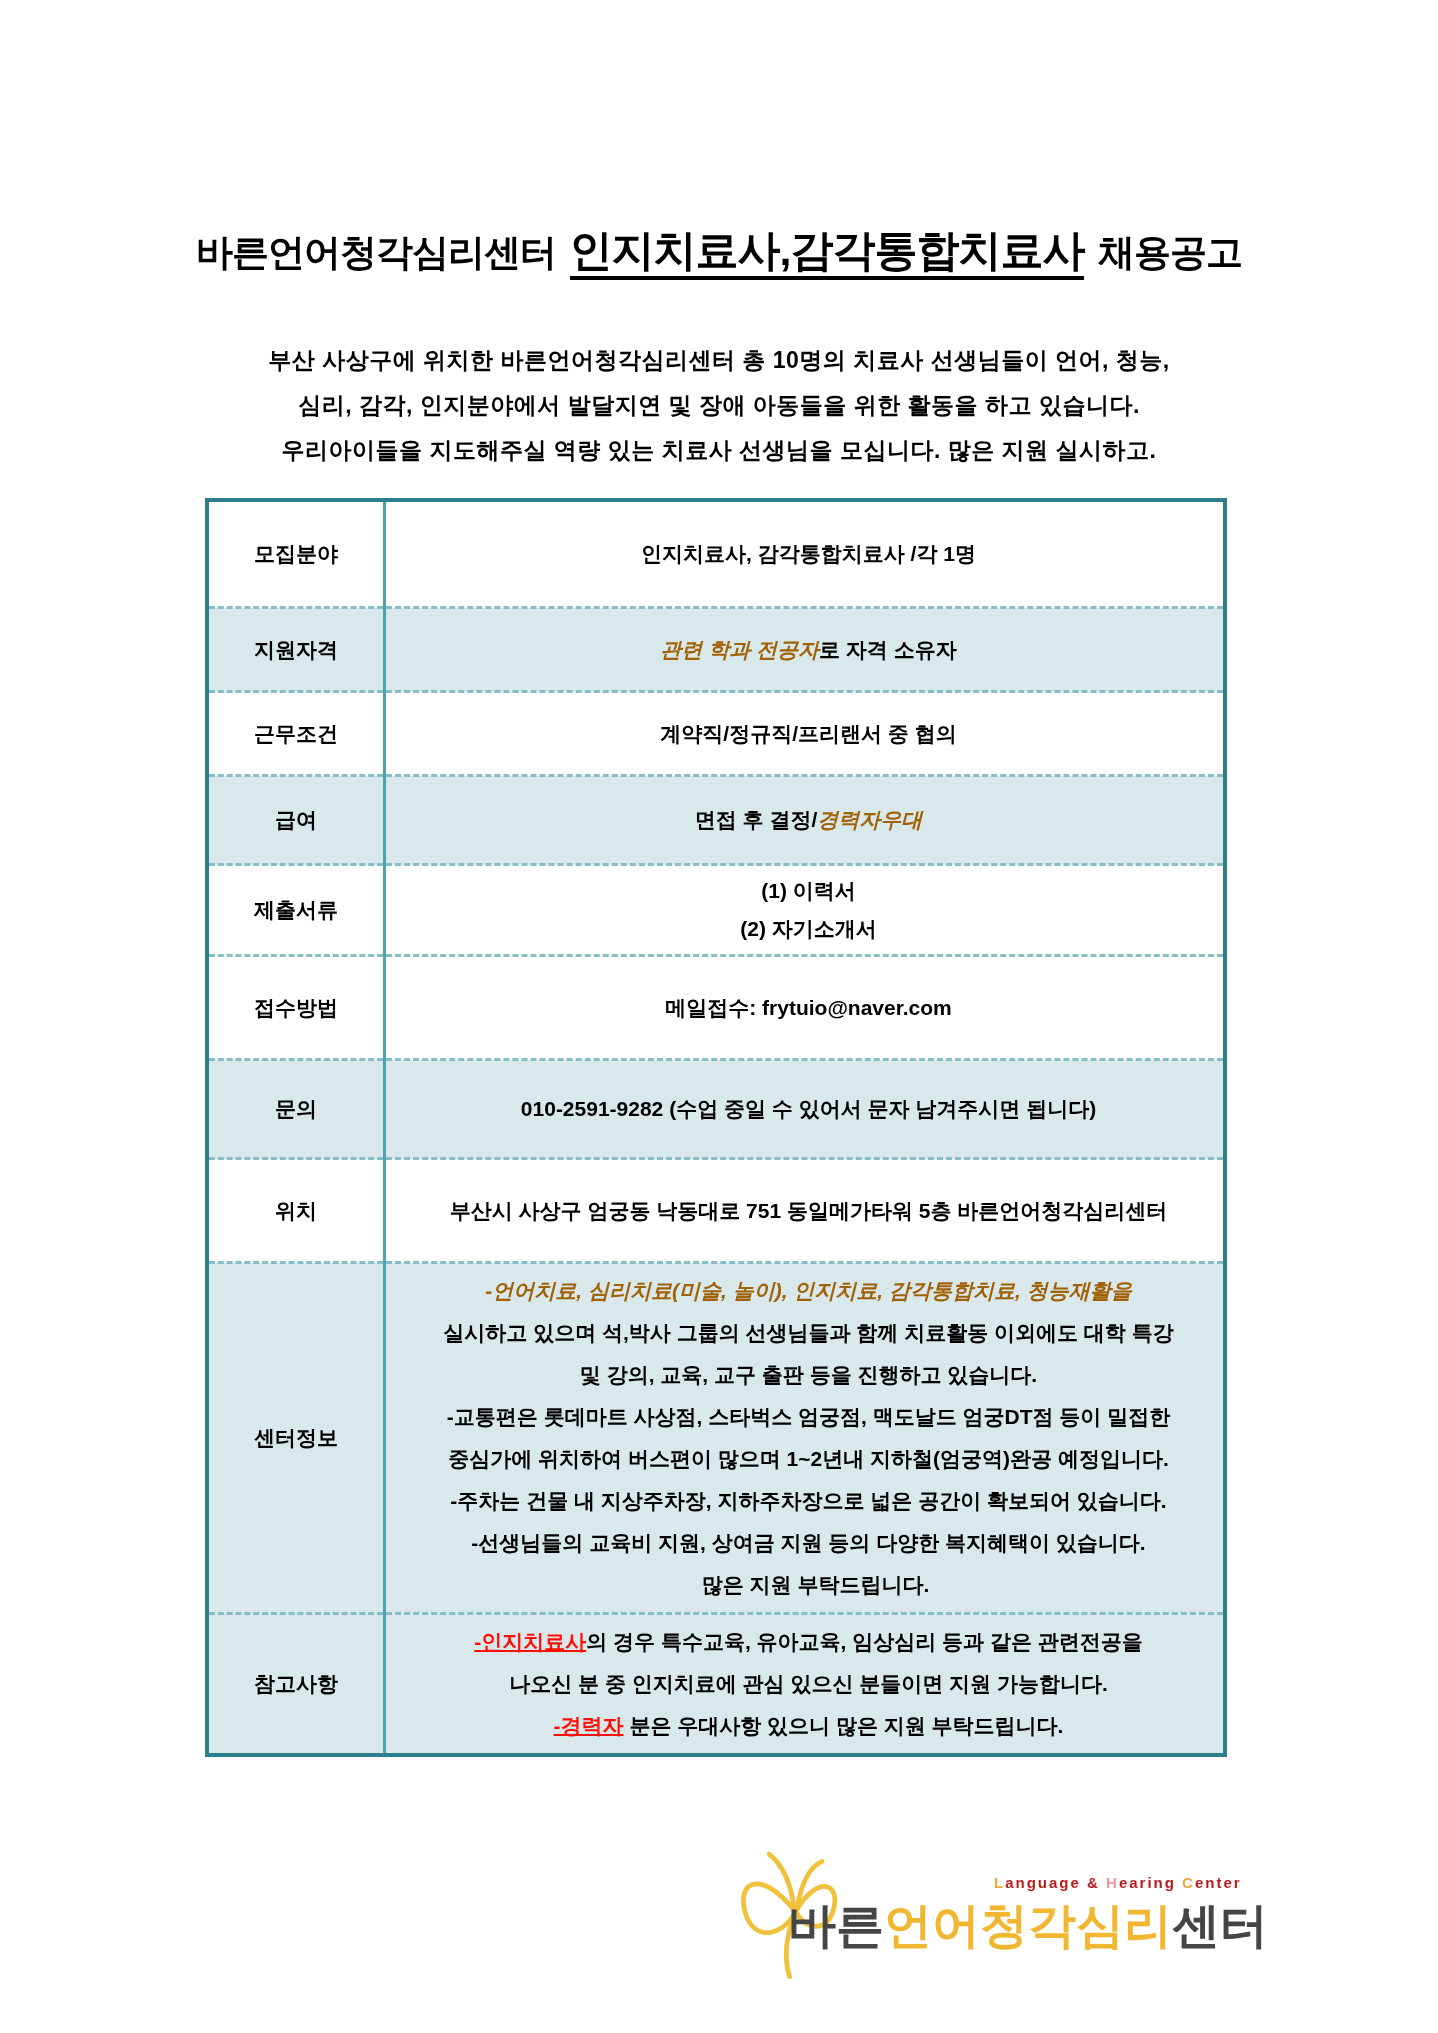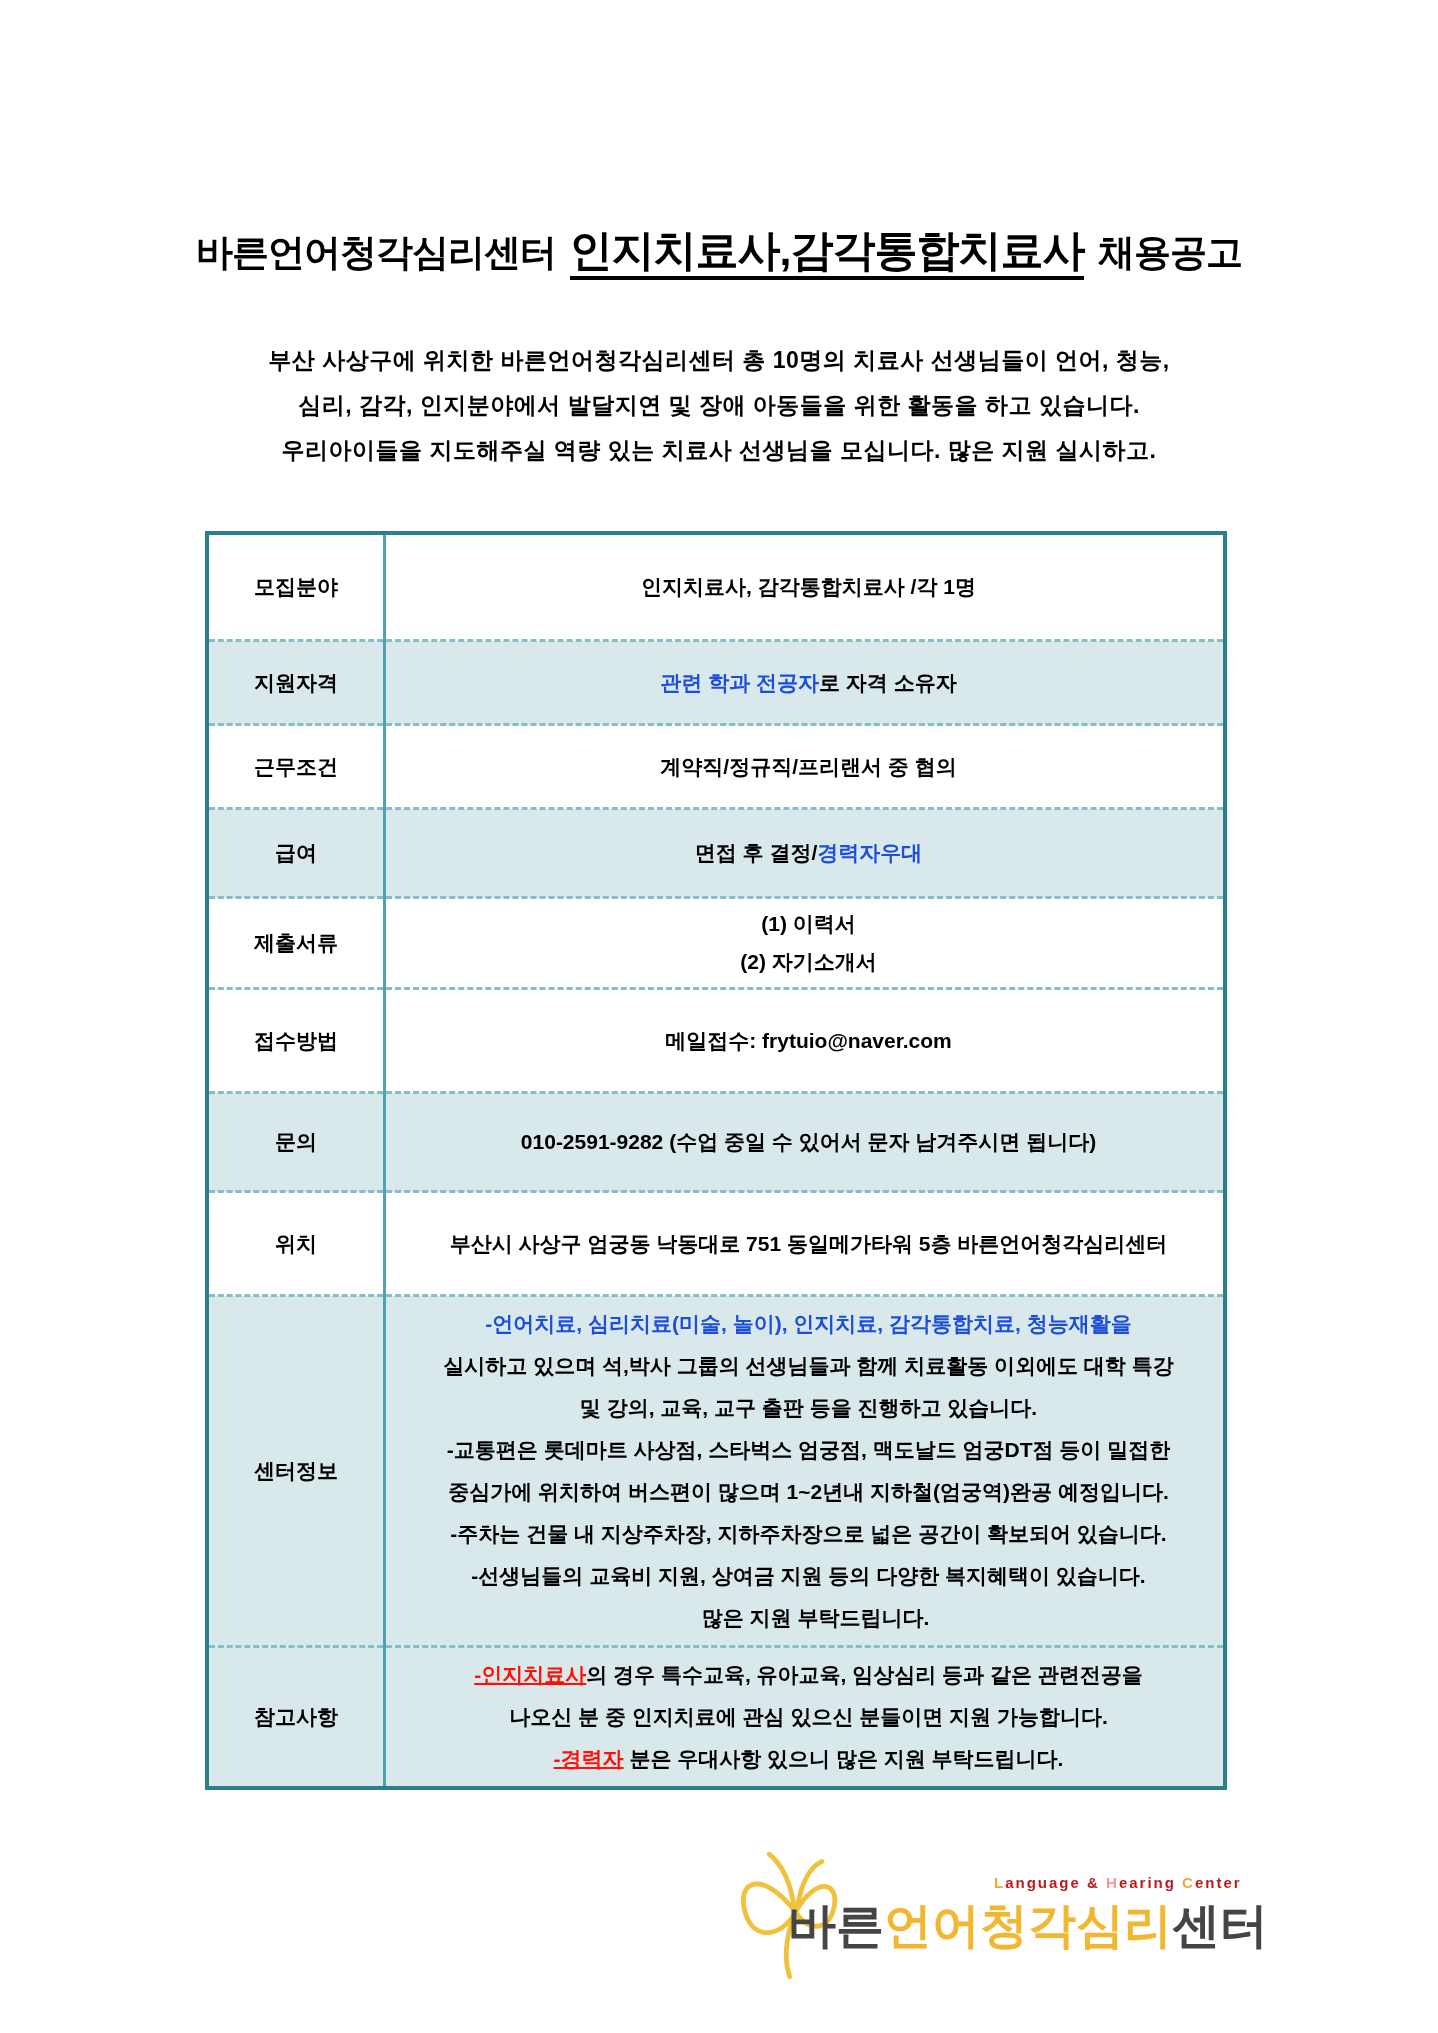--- a/index.html
+++ b/index.html
@@ -20,21 +20,21 @@
   .title .t-prefix{font-size:37px;}
   .title .t-underline{font-size:43px;border-bottom:4px solid #000;padding-bottom:2px;margin:0 10px;}
   .title .t-suffix{font-size:37px;}
   
   .intro{
     position:absolute;top:338px;left:0;width:100%;
     text-align:center;font-size:23px;font-weight:700;line-height:45px;letter-spacing:0.5px;
   }
   
   .job-table{
-    position:absolute;top:531px;left:205px;width:1022px;
+    position:absolute;top:498px;left:205px;width:1022px;
     border-collapse:collapse;border:4px solid #2e7f8c;
     font-size:21px;font-weight:700;
   }
   .job-table td{vertical-align:middle;}
   .label-cell{
     width:162px;text-align:center;border-right:3px solid #4fa3af;
     padding:0 6px;
   }
   .content-cell{padding:6px 20px 6px 28px;}
   .job-table tr + tr td{border-top:3px dashed #85bec7;}
@@ -46,21 +46,21 @@
   .job-table tr:nth-child(4) .content-cell{height:74px;margin-left:36px;}
   .job-table tr:nth-child(5) .content-cell{height:74px;}
   .job-table tr:nth-child(6) .content-cell{height:89px;}
   .job-table tr:nth-child(7) .content-cell{height:84px;}
   .job-table tr:nth-child(8) .content-cell{height:89px;}
   .job-table tr:nth-child(9) .content-cell{height:109px;}
   .line{line-height:42px;text-align:center;}
   tr:nth-child(5) .line{line-height:38px;}
   tr:nth-child(11) .line{line-height:36px;}
   .line.indent{padding-left:14px;}
-  .seg-red{color:#1d4ed8;}
+  .seg-red{color:#a16207;font-style:italic;}
   .seg-redu{color:#ff0f05;text-decoration:underline;text-decoration-thickness:2px;}
   
   .logo{position:absolute;top:1822px;left:726px;width:520px;height:190px;}
   .logo-butterfly{position:absolute;left:0;top:0;width:120px;height:170px;}
   .logo-caption{
     position:absolute;left:268px;top:52px;
     font-size:15px;letter-spacing:2px;font-weight:700;white-space:nowrap;
   }
   .cap-gray{color:#b91c1c;text-align:center;}
   .cap-orange{color:#f0a83c;}

